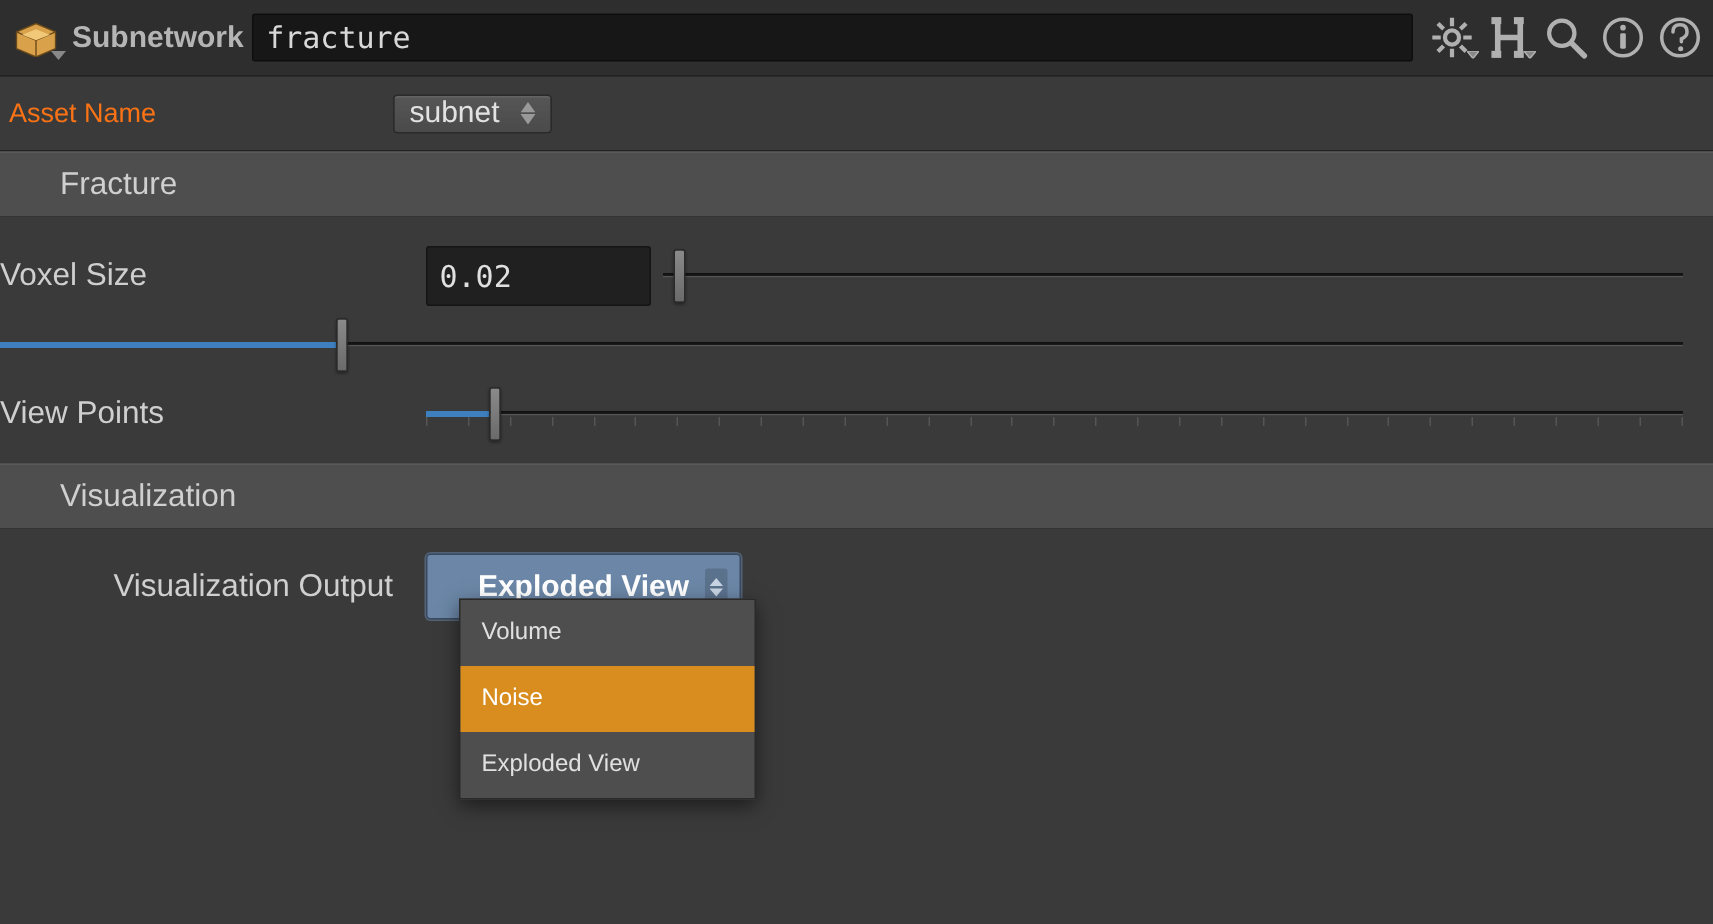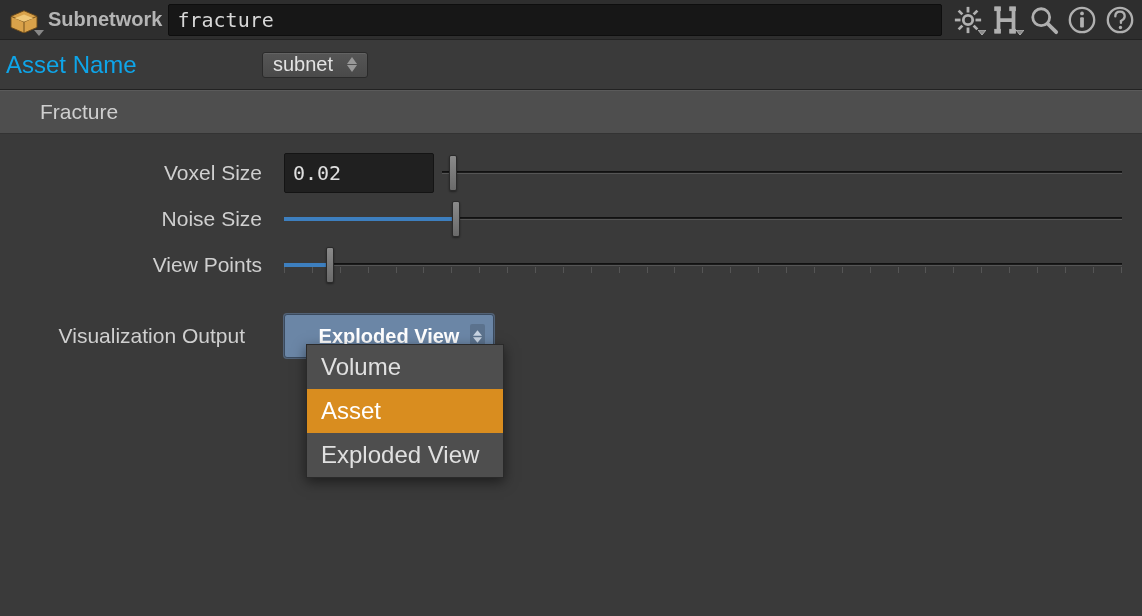--- a/index.html
+++ b/index.html
@@ -8,21 +8,21 @@
     height: 616px;
     background: #3a3a3a;
     font-family: "Segoe UI", Arial, sans-serif;
     color: #d0d0d0;
     overflow: hidden;
     font-size: 20px;
   }
   .topbar {
     display: flex;
     align-items: center;
-    height: 40px;
+    height: 51px;
     background: #2e2e2e;
     border-bottom: 1px solid #222;
     padding: 0 6px;
     gap: 6px;
   }
   .node-icon {
     width: 36px; height: 30px;
     display: flex; align-items: center; justify-content: center;
     position: relative;
   }
@@ -68,22 +68,22 @@
   .param-area { padding: 0; }
   .asset-row {
     display: flex;
     align-items: center;
     height: 50px;
     padding: 0 6px;
     border-bottom: 1px solid #222;
   }
   .asset-label {
     width: 256px;
-    font-size: 24px;
-    color: #0ea5e9;
+    font-size: 18px;
+    color: #f97316;
   }
   .asset-select {
     height: 26px;
     background: linear-gradient(#565656,#4a4a4a);
     border: 1px solid #2a2a2a;
     border-radius: 3px;
     display: flex; align-items: center;
     padding: 0 10px;
     cursor: pointer;
     box-shadow: inset 0 1px 0 rgba(255,255,255,0.08);
@@ -107,21 +107,20 @@
   .params {
     padding: 16px 20px 10px 0;
   }
   .prow {
     display: flex;
     align-items: center;
     height: 46px;
   }
   .plabel {
     width: 284px;
-    text-align: right;
     padding-right: 22px;
     font-size: 21px;
     color: #cfcfcf;
   }
   .pnum {
     width: 150px;
     height: 40px;
     background: #202020;
     border: 1px solid #141414;
     border-radius: 2px;
@@ -174,21 +173,21 @@
 
   .viz-row {
     display: flex;
     align-items: flex-start;
     padding: 16px 0 0 0;
     position: relative;
   }
   .viz-label {
     width: 284px;
     text-align: right;
-    padding-right: 39px;
+    padding-right: 22px;
     padding-top: 10px;
     font-size: 21px;
     color: #cfcfcf;
   }
   .combo {
     width: 210px;
     height: 44px;
     background: #6b86a6;
     border: 1px solid #3a4a5e;
     border-radius: 3px;
@@ -208,21 +207,21 @@
     width: 198px;
     background: #4e4e4e;
     border: 1px solid #2a2a2a;
     box-shadow: 0 4px 12px rgba(0,0,0,0.5);
     z-index: 10;
   }
   .dd-item {
     height: 44px;
     display:flex; align-items:center;
     padding: 0 14px;
-    font-size: 24px;
+    font-size: 16px;
     color: #e0e0e0;
     cursor: pointer;
   }
   .dd-item.hover {
     background: #d98d1f;
     color: #fff;
   }
 </style>
 </head>
 <body>
@@ -319,21 +318,20 @@
   <div class="params">
     <div class="prow">
       <div class="plabel">Voxel Size</div>
       <input class="pnum" type="text" value="0.02" style="">
       <div class="slider-wrap">
         <div class="slider-track"></div>
         <div class="slider-handle" style="left:1%"></div>
       </div>
     </div>
     <div class="prow">
-      <div class="plabel">Noise Size</div>
       <div class="slider-wrap">
         <div class="slider-track"></div>
         <div class="slider-fill" style="width:20%"></div>
         <div class="slider-handle" style="left:20%"></div>
       </div>
     </div>
     <div class="prow">
       <div class="plabel">View Points</div>
       <div class="slider-wrap">
         <div class="slider-track"></div>
@@ -369,33 +367,34 @@
             <span></span>
             <span></span>
             <span></span>
             <span></span>
         </div>
         <div class="slider-handle" style="left:5%"></div>
       </div>
     </div>
   </div>
 
+  <div class="group-header">Visualization</div>
   <div class="viz-row" style="position:relative;">
     <div class="viz-label">Visualization Output</div>
     <div class="combo">
       <span class="cval">Exploded View</span>
       <span class="spin">
         <svg viewBox="0 0 10 6">
             <path d="M5 0 L10 6 L0 6 Z"></path>
           </svg>
         <svg viewBox="0 0 10 6">
             <path d="M0 0 L10 0 L5 6 Z"></path>
           </svg>
       </span>
     </div>
     <div class="dropdown">
       <div class="dd-item">Volume</div>
-      <div class="dd-item hover">Asset</div>
+      <div class="dd-item hover">Noise</div>
       <div class="dd-item">Exploded View</div>
     </div>
   </div>
 
 </div>
 
 </body></html>

